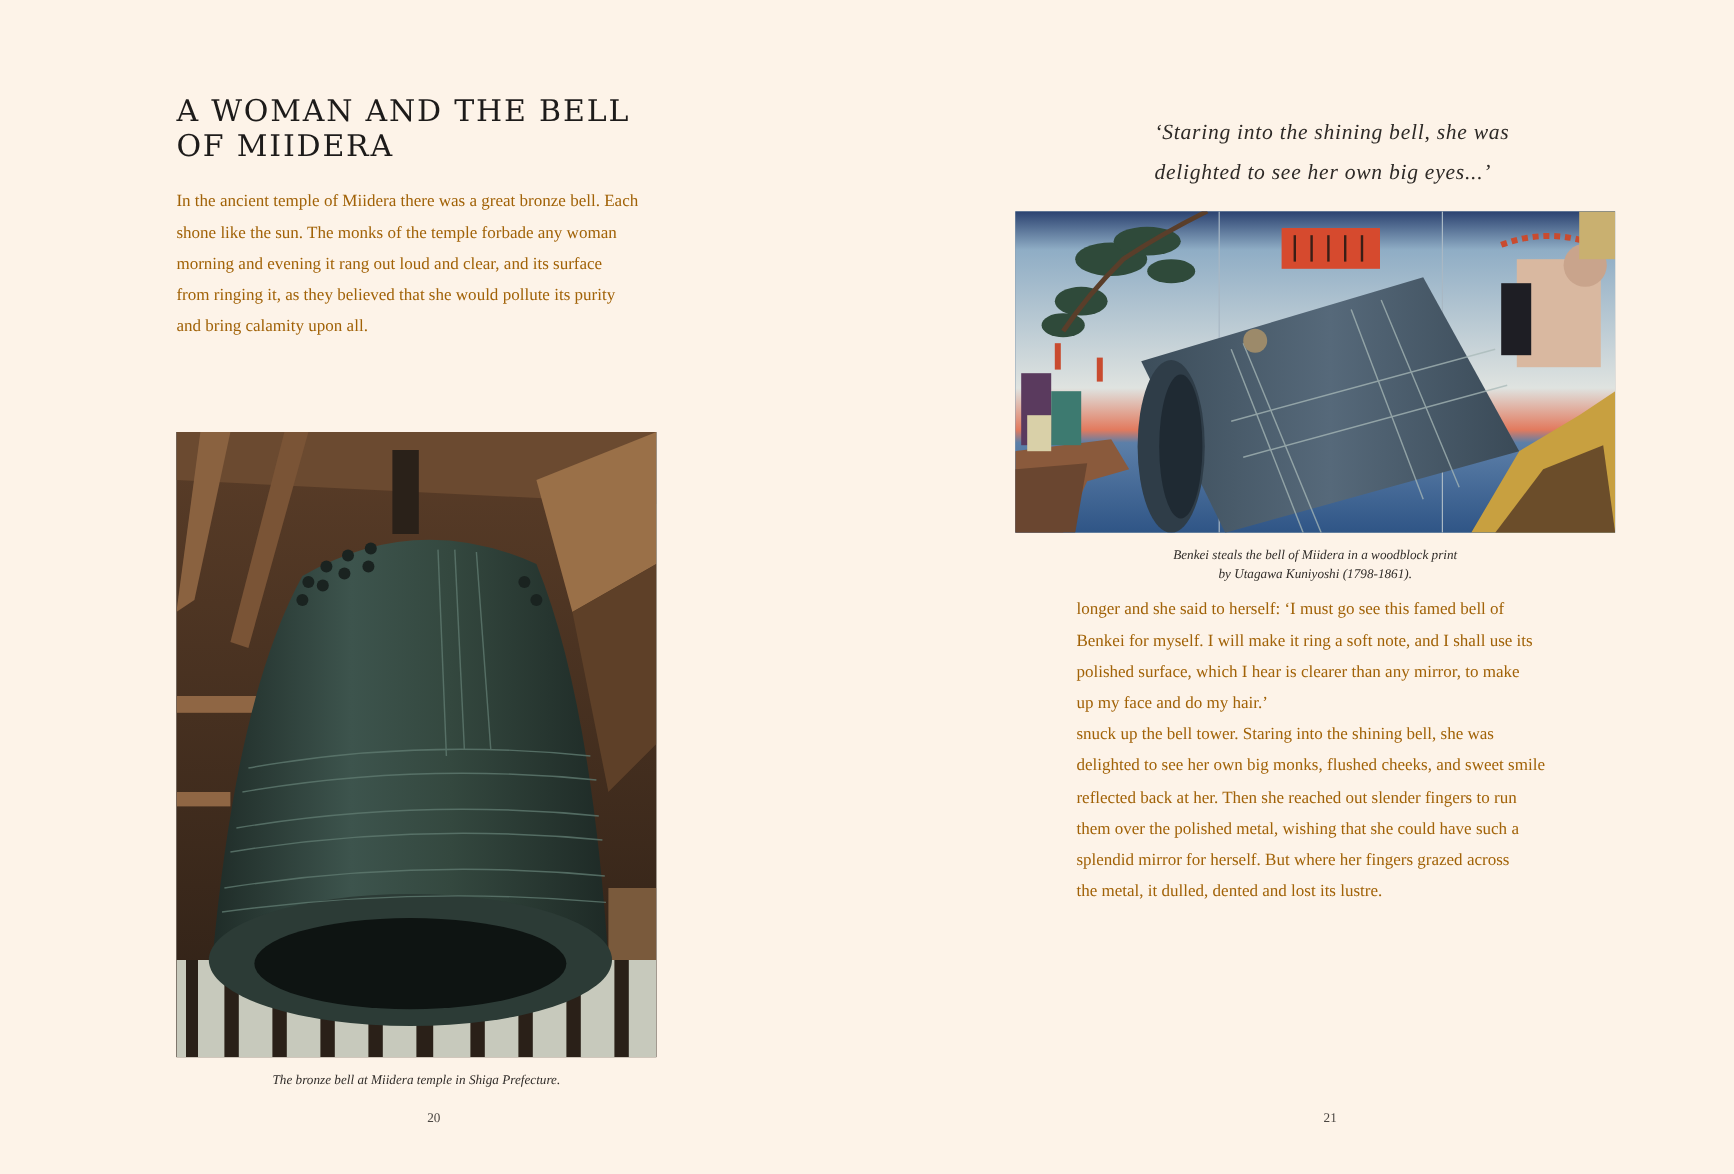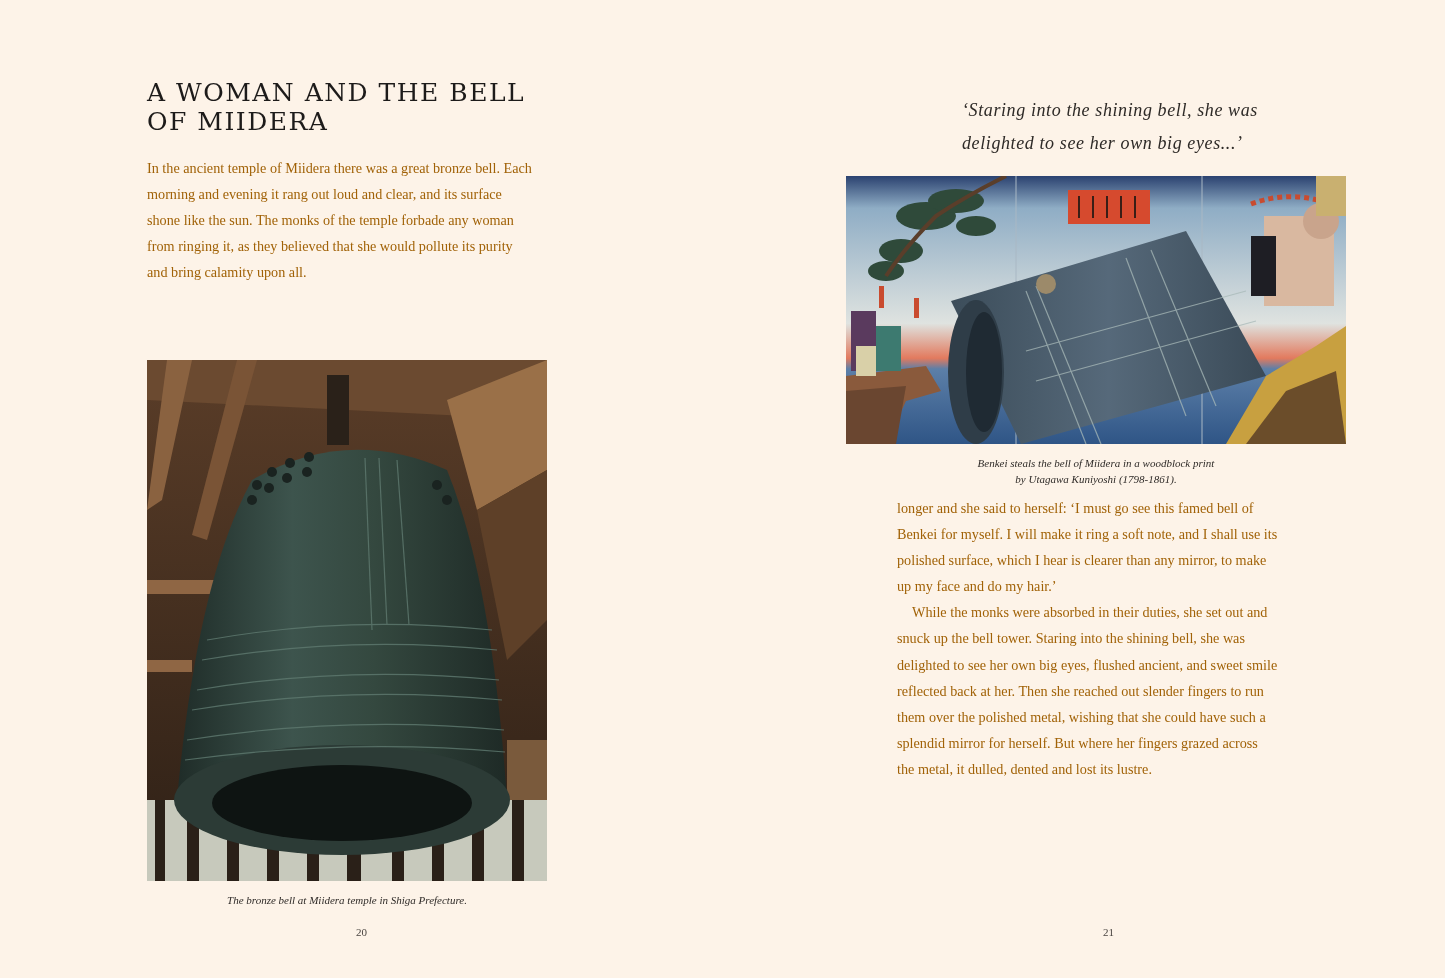--- a/index.html
+++ b/index.html
@@ -58,22 +58,22 @@
 
 <div class="page page-left">
   <h1 class="chapter-title">
     <span style="display:block">A Woman and the Bell</span>
     <span style="display:block">of Miidera</span>
   </h1>
 
   <div class="body-text left-text">
     <p>
       <span class="line">In the ancient temple of Miidera there was a great bronze bell. Each</span>
+      <span class="line">shone like the sun. The monks of the temple forbade any woman</span>
       <span class="line">morning and evening it rang out loud and clear, and its surface</span>
-      <span class="line">shone like the sun. The monks of the temple forbade any woman</span>
       <span class="line">from ringing it, as they believed that she would pollute its purity</span>
       <span class="line">and bring calamity upon all.</span>
     </p>
   </div>
 
   <div class="figure bell-photo">
     <svg width="400" height="521" viewBox="0 0 400 521">
       <defs>
         <linearGradient id="bellGrad" x1="0" x2="1" y1="0" y2="0">
           <stop offset="0" stop-color="#1f2c28"></stop>
@@ -233,23 +233,22 @@
   </div>
 
   <div class="body-text right-text">
     <p>
       <span class="line">longer and she said to herself: ‘I must go see this famed bell of</span>
       <span class="line">Benkei for myself. I will make it ring a soft note, and I shall use its</span>
       <span class="line">polished surface, which I hear is clearer than any mirror, to make</span>
       <span class="line">up my face and do my hair.’</span>
     </p>
     <p class="indent">
-      <span class="line">While the monks were absorbed in their duties, she set out and</span>
       <span class="line" style="text-indent:0">snuck up the bell tower. Staring into the shining bell, she was</span>
-      <span class="line" style="text-indent:0">delighted to see her own big eyes, flushed ancient, and sweet smile</span>
+      <span class="line" style="text-indent:0">delighted to see her own big monks, flushed cheeks, and sweet smile</span>
       <span class="line" style="text-indent:0">reflected back at her. Then she reached out slender fingers to run</span>
       <span class="line" style="text-indent:0">them over the polished metal, wishing that she could have such a</span>
       <span class="line" style="text-indent:0">splendid mirror for herself. But where her fingers grazed across</span>
       <span class="line" style="text-indent:0">the metal, it dulled, dented and lost its lustre.</span>
     </p>
   </div>
 
   <div class="page-number right-num">21</div>
 </div>
 

